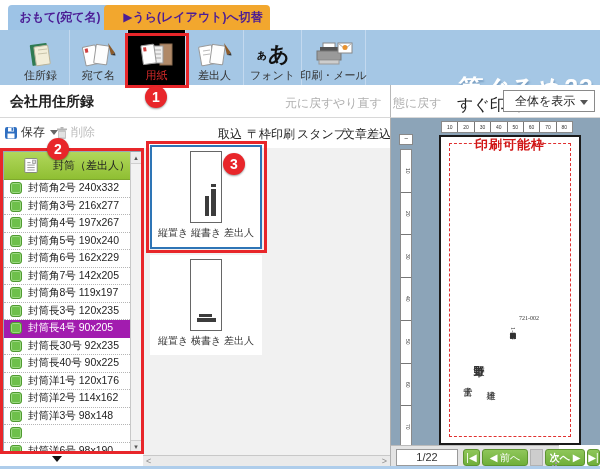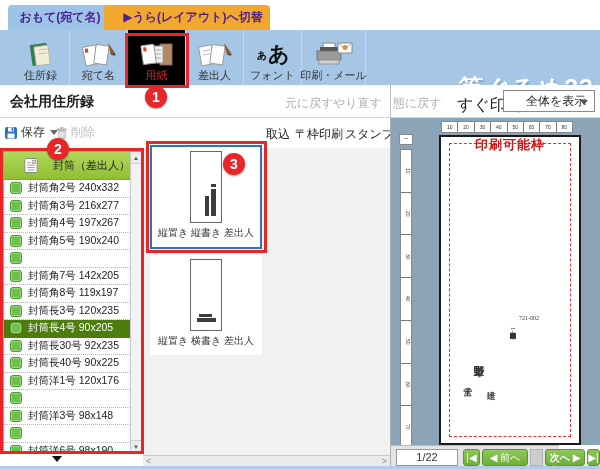--- a/index.html
+++ b/index.html
@@ -40,44 +40,44 @@
   .redo{position:absolute;left:333px;top:10px;font-size:12px;color:#b0b0b0;}
 
   
   .right-header{position:absolute;left:390px;top:85px;width:210px;height:33px;background:#fff;
                 border-left:1px solid #b8b8b8;border-bottom:1px solid #d8d8d8;box-sizing:border-box;}
   .restore-trunc{position:absolute;left:2px;top:10px;font-size:12px;color:#b0b0b0;width:56px;
                  overflow:hidden;white-space:nowrap;}
   .quickprint{position:absolute;left:66px;top:10px;font-size:16px;color:#222;}
   .viewselect{position:absolute;left:112px;top:5px;width:92px;height:22px;background:#fff;
               border:1px solid #8a8a8a;box-sizing:border-box;font-size:12px;color:#222;
-              display:flex;align-items:center;padding-left:22px;}
+              display:flex;align-items:center;padding-left:11px;}
   .chevron{position:absolute;right:6px;top:9px;width:0;height:0;border-left:4px solid transparent;
            border-right:4px solid transparent;border-top:5px solid #555;}
 
   
   .panel-header{position:absolute;left:0;top:118px;width:390px;height:30px;background:#fff;}
   .save-group{position:absolute;left:4px;top:6px;display:flex;align-items:center;gap:3px;font-size:12px;color:#333;}
   .save-caret{width:0;height:0;border-left:4px solid transparent;border-right:4px solid transparent;
               border-top:5px solid #666;margin-left:2px;}
   .del-group{position:absolute;left:56px;top:6px;display:flex;align-items:center;gap:3px;font-size:12px;color:#bcbcbc;text-align:right;}
-  .hdr-action{position:absolute;top:8px;font-size:12px;color:#222;white-space:nowrap;margin-left:48px;}
+  .hdr-action{position:absolute;top:8px;font-size:12px;color:#222;white-space:nowrap;}
 
   
   .listbox{position:absolute;left:3px;top:151px;width:139px;height:302px;background:#fff;
            border:1px solid #97a8b6;box-sizing:border-box;overflow:hidden;}
   .list-content{position:absolute;left:0;top:0;right:11px;bottom:0;overflow:hidden;}
   .list-head{height:28px;display:flex;align-items:center;gap:15px;padding-left:20px;
              background:linear-gradient(#b1d75b,#8fbf33);border-bottom:1px solid #7fa82e;
              font-size:11px;color:#222;white-space:nowrap;box-sizing:border-box;}
   .list-item{height:17.5px;display:flex;align-items:center;font-size:10.5px;color:#222;
              border-bottom:1px dotted #b5b5b5;white-space:nowrap;box-sizing:border-box;overflow:hidden;}
   .sq-icon{flex:none;width:12px;height:12px;margin:0 6px 0 6px;background:#6ec04b;
            border:1px solid #4f9a30;border-radius:3px;box-shadow:inset 0 0 0 1px #9cd983;box-sizing:border-box;}
-  .list-item.selected{background:#4d7c0f;color:#fff;border-bottom-color:transparent;align-items:center;}
+  .list-item.selected{background:#a21caf;color:#fff;border-bottom-color:transparent;align-items:center;}
   .vscroll{position:absolute;right:0;top:0;width:11px;bottom:0;background:#f2f2f2;border-left:1px solid #c8c8c8;box-sizing:border-box;}
   .vs-btn{position:absolute;left:0;width:10px;height:11px;font-size:7px;color:#555;text-align:center;line-height:11px;background:#ececec;}
   .vs-up{top:0;border-bottom:1px solid #cfcfcf;}
   .vs-down{bottom:0;border-top:1px solid #cfcfcf;}
   .list-more{position:absolute;left:52px;top:456px;width:0;height:0;border-left:5px solid transparent;
              border-right:5px solid transparent;border-top:6px solid #111;}
 
   
   .middle-bg{position:absolute;left:143px;top:148px;width:247px;height:307px;background:#f1f1f1;}
   .preview-box{position:absolute;box-sizing:border-box;background:#fff;}
@@ -313,20 +313,21 @@
         <div class="list-item">
           <span class="sq-icon"></span>
           <span class="li-label">封筒角4号 197x267</span>
         </div>
         <div class="list-item">
           <span class="sq-icon"></span>
           <span class="li-label">封筒角5号 190x240</span>
         </div>
         <div class="list-item">
           <span class="sq-icon"></span>
+          <span class="li-label">封筒角6号 162x229</span>
         </div>
         <div class="list-item">
           <span class="sq-icon"></span>
           <span class="li-label">封筒角7号 142x205</span>
         </div>
         <div class="list-item">
           <span class="sq-icon"></span>
           <span class="li-label">封筒角8号 119x197</span>
         </div>
         <div class="list-item">
@@ -344,20 +345,21 @@
         <div class="list-item">
           <span class="sq-icon"></span>
           <span class="li-label">封筒長40号 90x225</span>
         </div>
         <div class="list-item">
           <span class="sq-icon"></span>
           <span class="li-label">封筒洋1号 120x176</span>
         </div>
         <div class="list-item">
           <span class="sq-icon"></span>
+          <span class="li-label">封筒洋2号 114x162</span>
         </div>
         <div class="list-item">
           <span class="sq-icon"></span>
           <span class="li-label">封筒洋3号 98x148</span>
         </div>
         <div class="list-item">
           <span class="sq-icon"></span>
         </div>
         <div class="list-item">
           <span class="sq-icon"></span>

